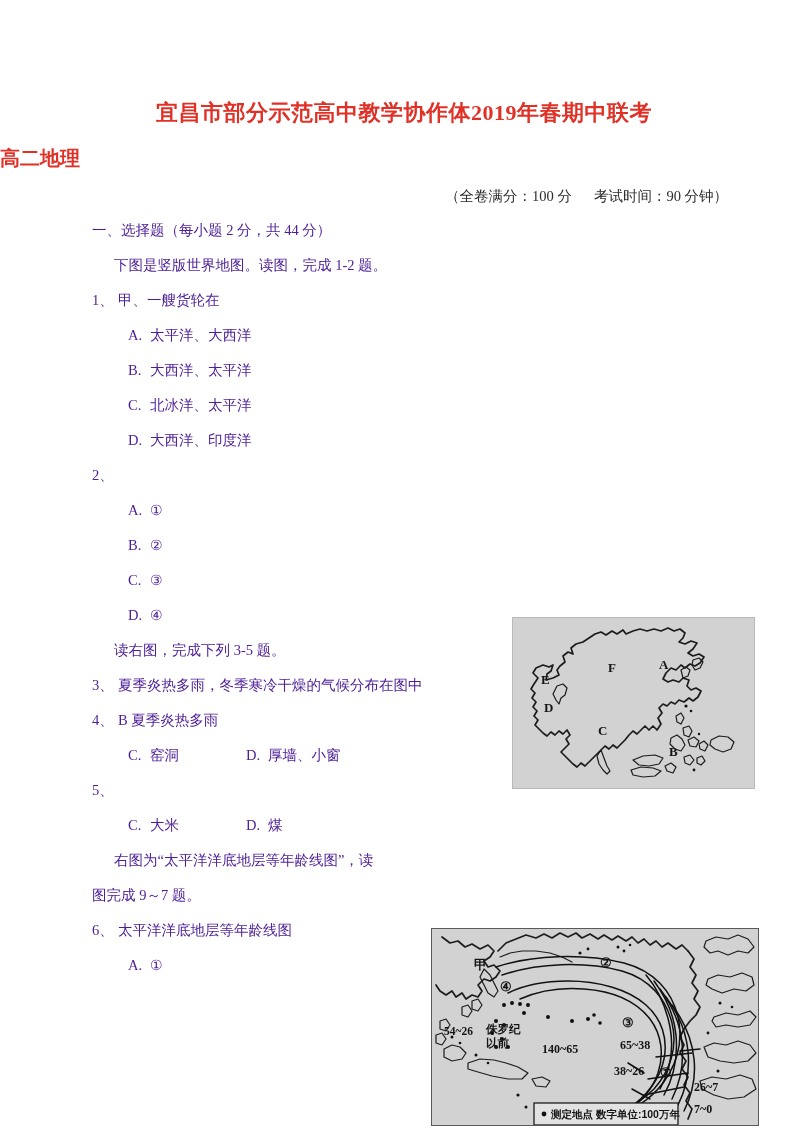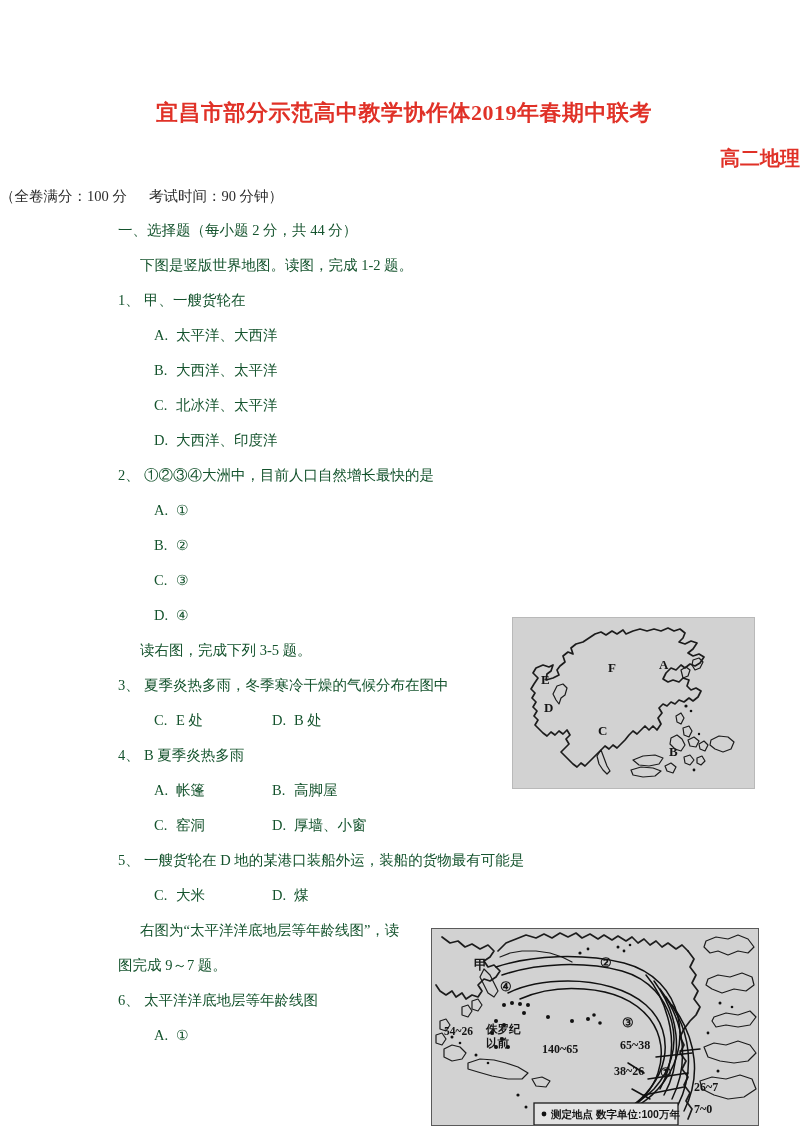--- a/index.html
+++ b/index.html
@@ -33,45 +33,45 @@
     font-size: 22px;
     font-weight: bold;
     letter-spacing: 0.5px;
     color: #e03127;
   }
   .doc-subject {
     position: absolute;
     top: 145px;
     left: 0;
     width: 800px;
-    text-align: right;
+    text-align: left;
     font-size: 20px;
     font-weight: bold;
     color: #e03127;
   }
   .doc-meta {
     position: absolute;
     top: 187px;
     left: 0;
     width: 728px;
-    text-align: left;
+    text-align: right;
     font-size: 14.5px;
     color: #2b2b2b;
   }
   .doc-meta .gap { display: inline-block; width: 22px; }
 
   
   .content {
     position: absolute;
     top: 213px;
-    left: 118px;
+    left: 92px;
     width: 660px;
     font-size: 14.5px;
     line-height: 1;
-    color: #14532d;
+    color: #4c1d95;
   }
 
   .line {
     height: 35px;
     display: flex;
     align-items: center;
     white-space: nowrap;
   }
   .line.indent-0 { padding-left: 0px; }
   .line.indent-1 { padding-left: 22px; }
@@ -194,21 +194,20 @@
       <span class="opt-letter">C.</span>
         <span>北冰洋、太平洋</span>
     </div>
     <div class="line indent-2">
       <span class="opt-letter">D.</span>
         <span>大西洋、印度洋</span>
     </div>
 
     <div class="line indent-0">
       <span class="qnum">2、</span>
-        <span>①②③④大洲中，目前人口自然增长最快的是</span>
     </div>
     <div class="line indent-2">
       <span class="opt-letter">A.</span>
         <span class="circled">①</span>
     </div>
     <div class="line indent-2">
       <span class="opt-letter">B.</span>
         <span class="circled">②</span>
     </div>
     <div class="line indent-2">
@@ -221,41 +220,32 @@
     </div>
 
     <div class="line indent-1">
       <span>读右图，完成下列 3-5 题。</span>
     </div>
 
     <div class="line indent-0">
       <span class="qnum">3、</span>
         <span>夏季炎热多雨，冬季寒冷干燥的气候分布在图中</span>
     </div>
-    <div class="line indent-2">
-      <span class="opt-col"><span class="opt-letter">C.</span><span>E 处</span></span>
-      <span class="opt-col"><span class="opt-letter">D.</span><span>B 处</span></span>
-    </div>
 
     <div class="line indent-0">
       <span class="qnum">4、</span>
         <span>B 夏季炎热多雨</span>
     </div>
     <div class="line indent-2">
-      <span class="opt-col"><span class="opt-letter">A.</span><span>帐篷</span></span>
-      <span class="opt-col"><span class="opt-letter">B.</span><span>高脚屋</span></span>
-    </div>
-    <div class="line indent-2">
       <span class="opt-col"><span class="opt-letter">C.</span><span>窑洞</span></span>
       <span class="opt-col"><span class="opt-letter">D.</span><span>厚墙、小窗</span></span>
     </div>
 
     <div class="line indent-0">
       <span class="qnum">5、</span>
-        <span>一艘货轮在 D 地的某港口装船外运，装船的货物最有可能是</span>
     </div>
     <div class="line indent-2">
       <span class="opt-col"><span class="opt-letter">C.</span><span>大米</span></span>
       <span class="opt-col"><span class="opt-letter">D.</span><span>煤</span></span>
     </div>
 
     <div class="line indent-1">
       <span>右图为“太平洋洋底地层等年龄线图”，读</span>
     </div>
     <div class="line indent-0">

